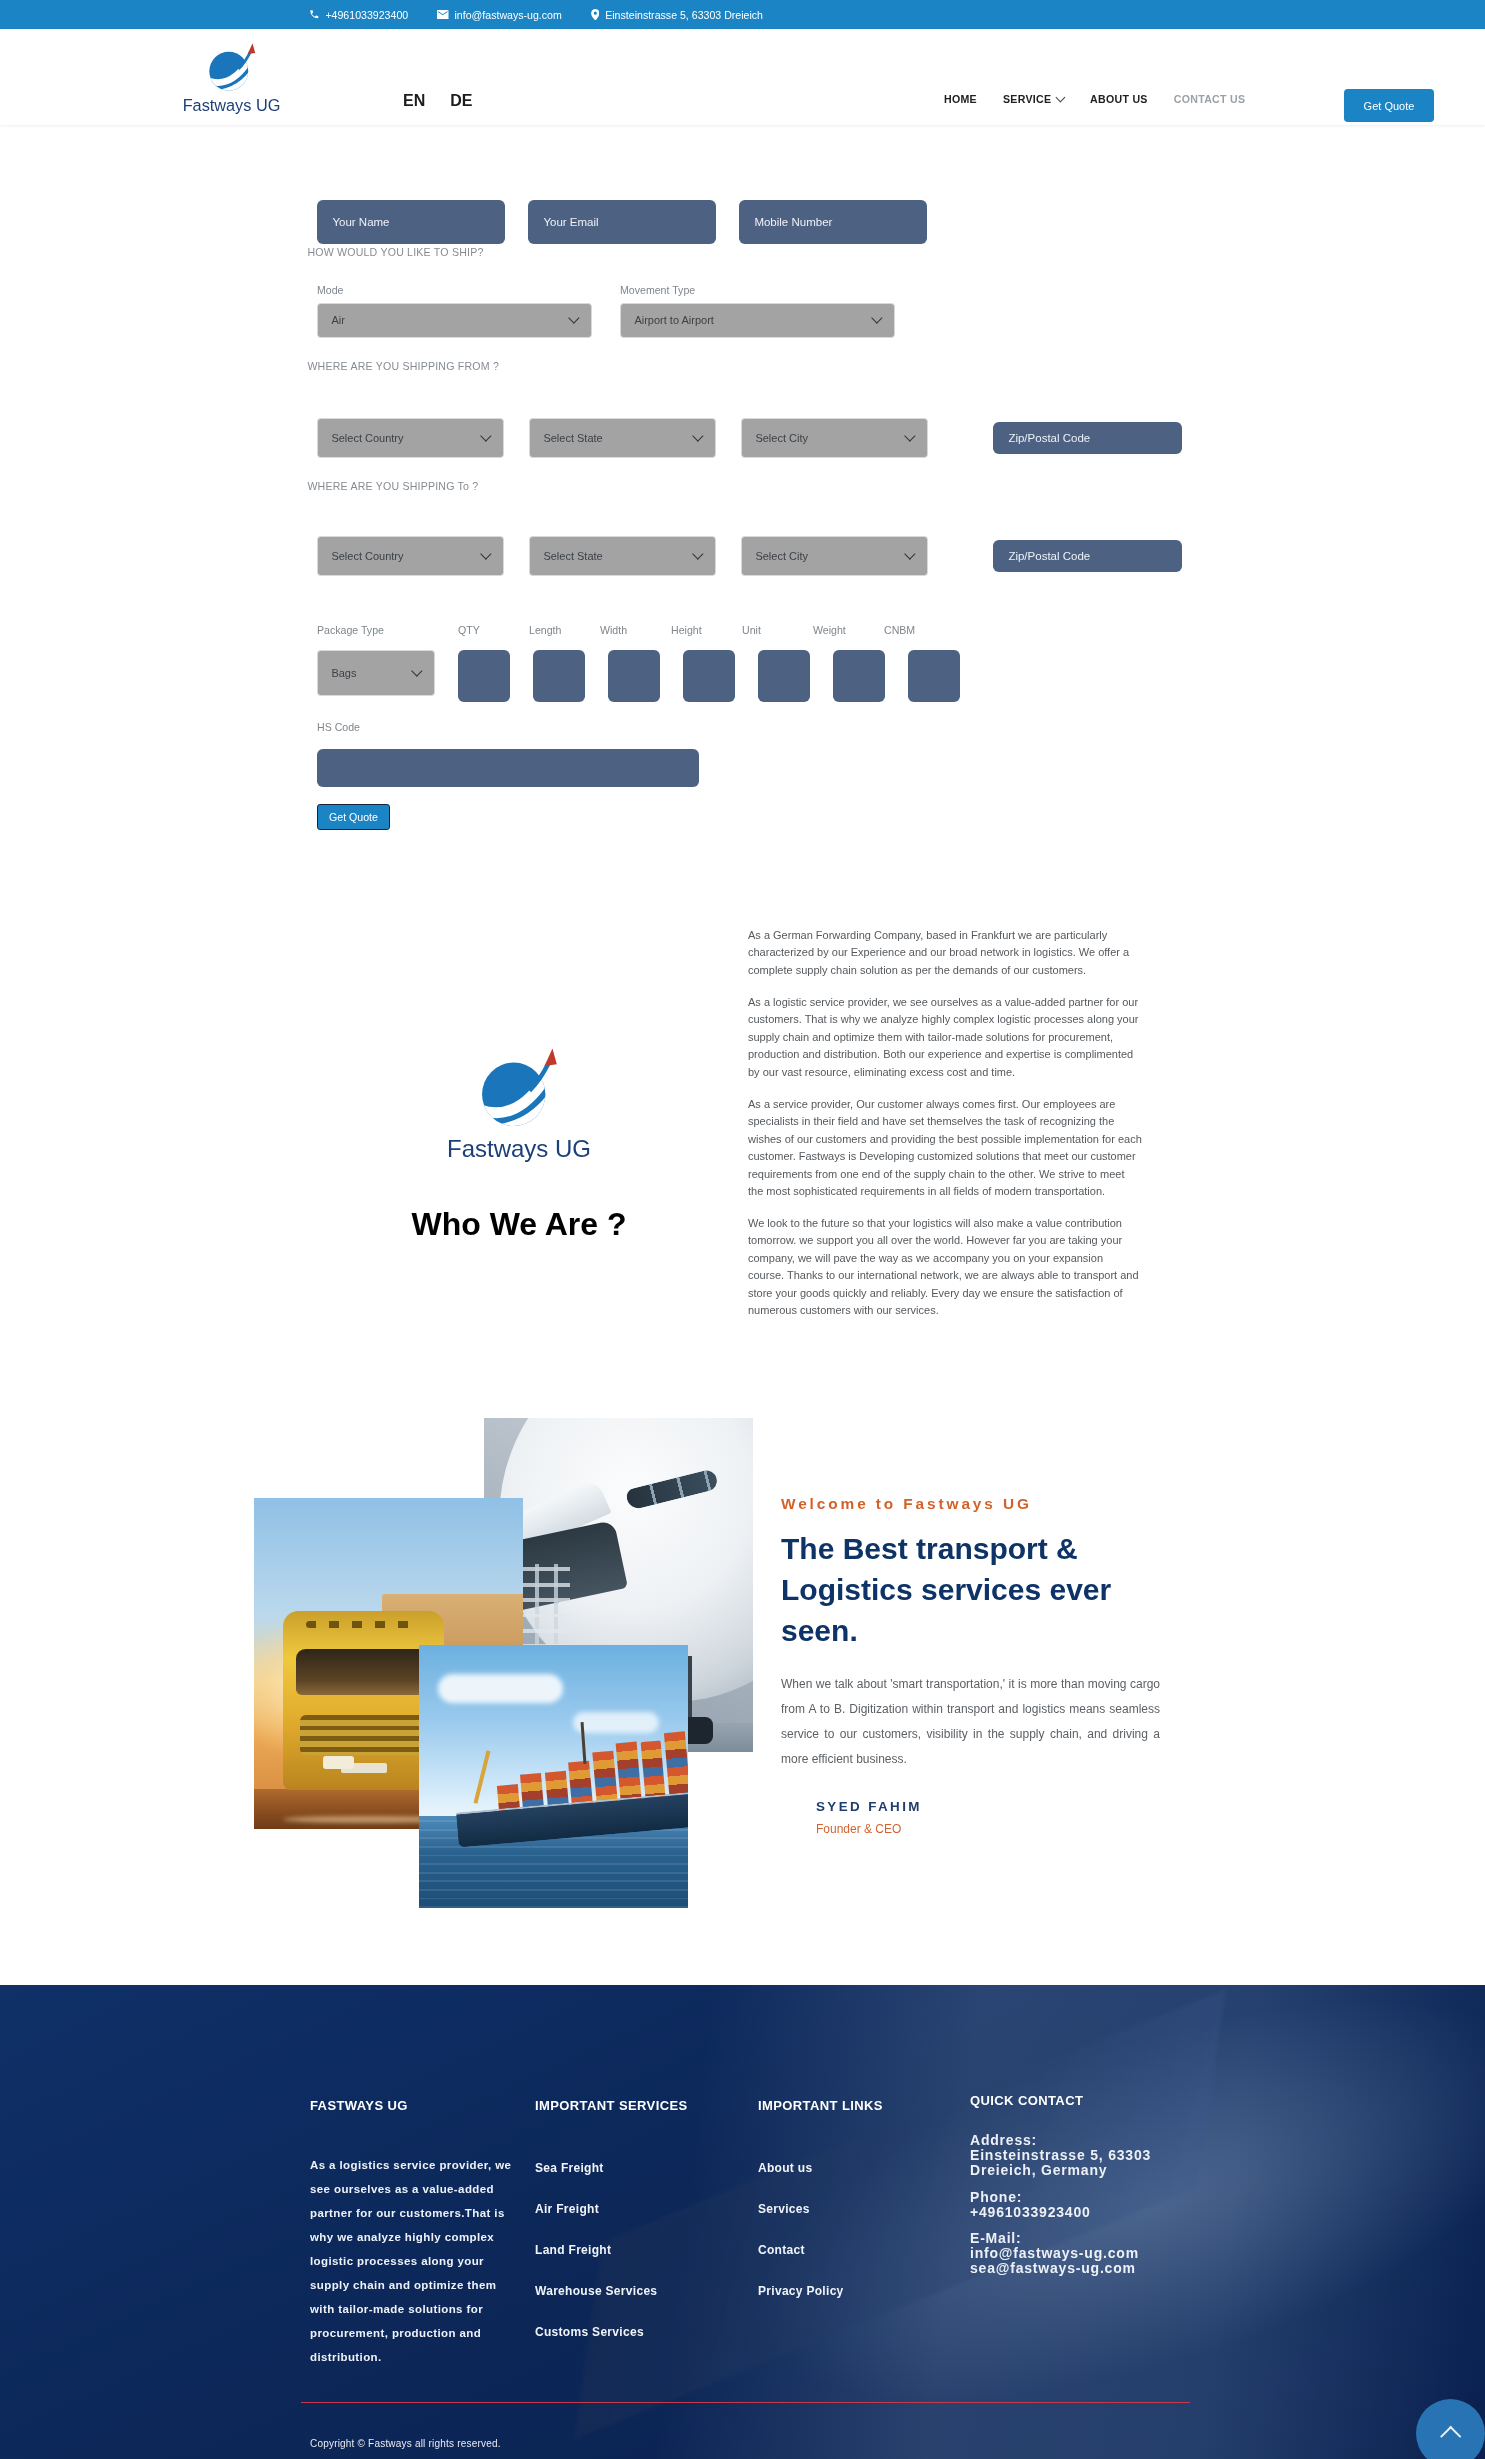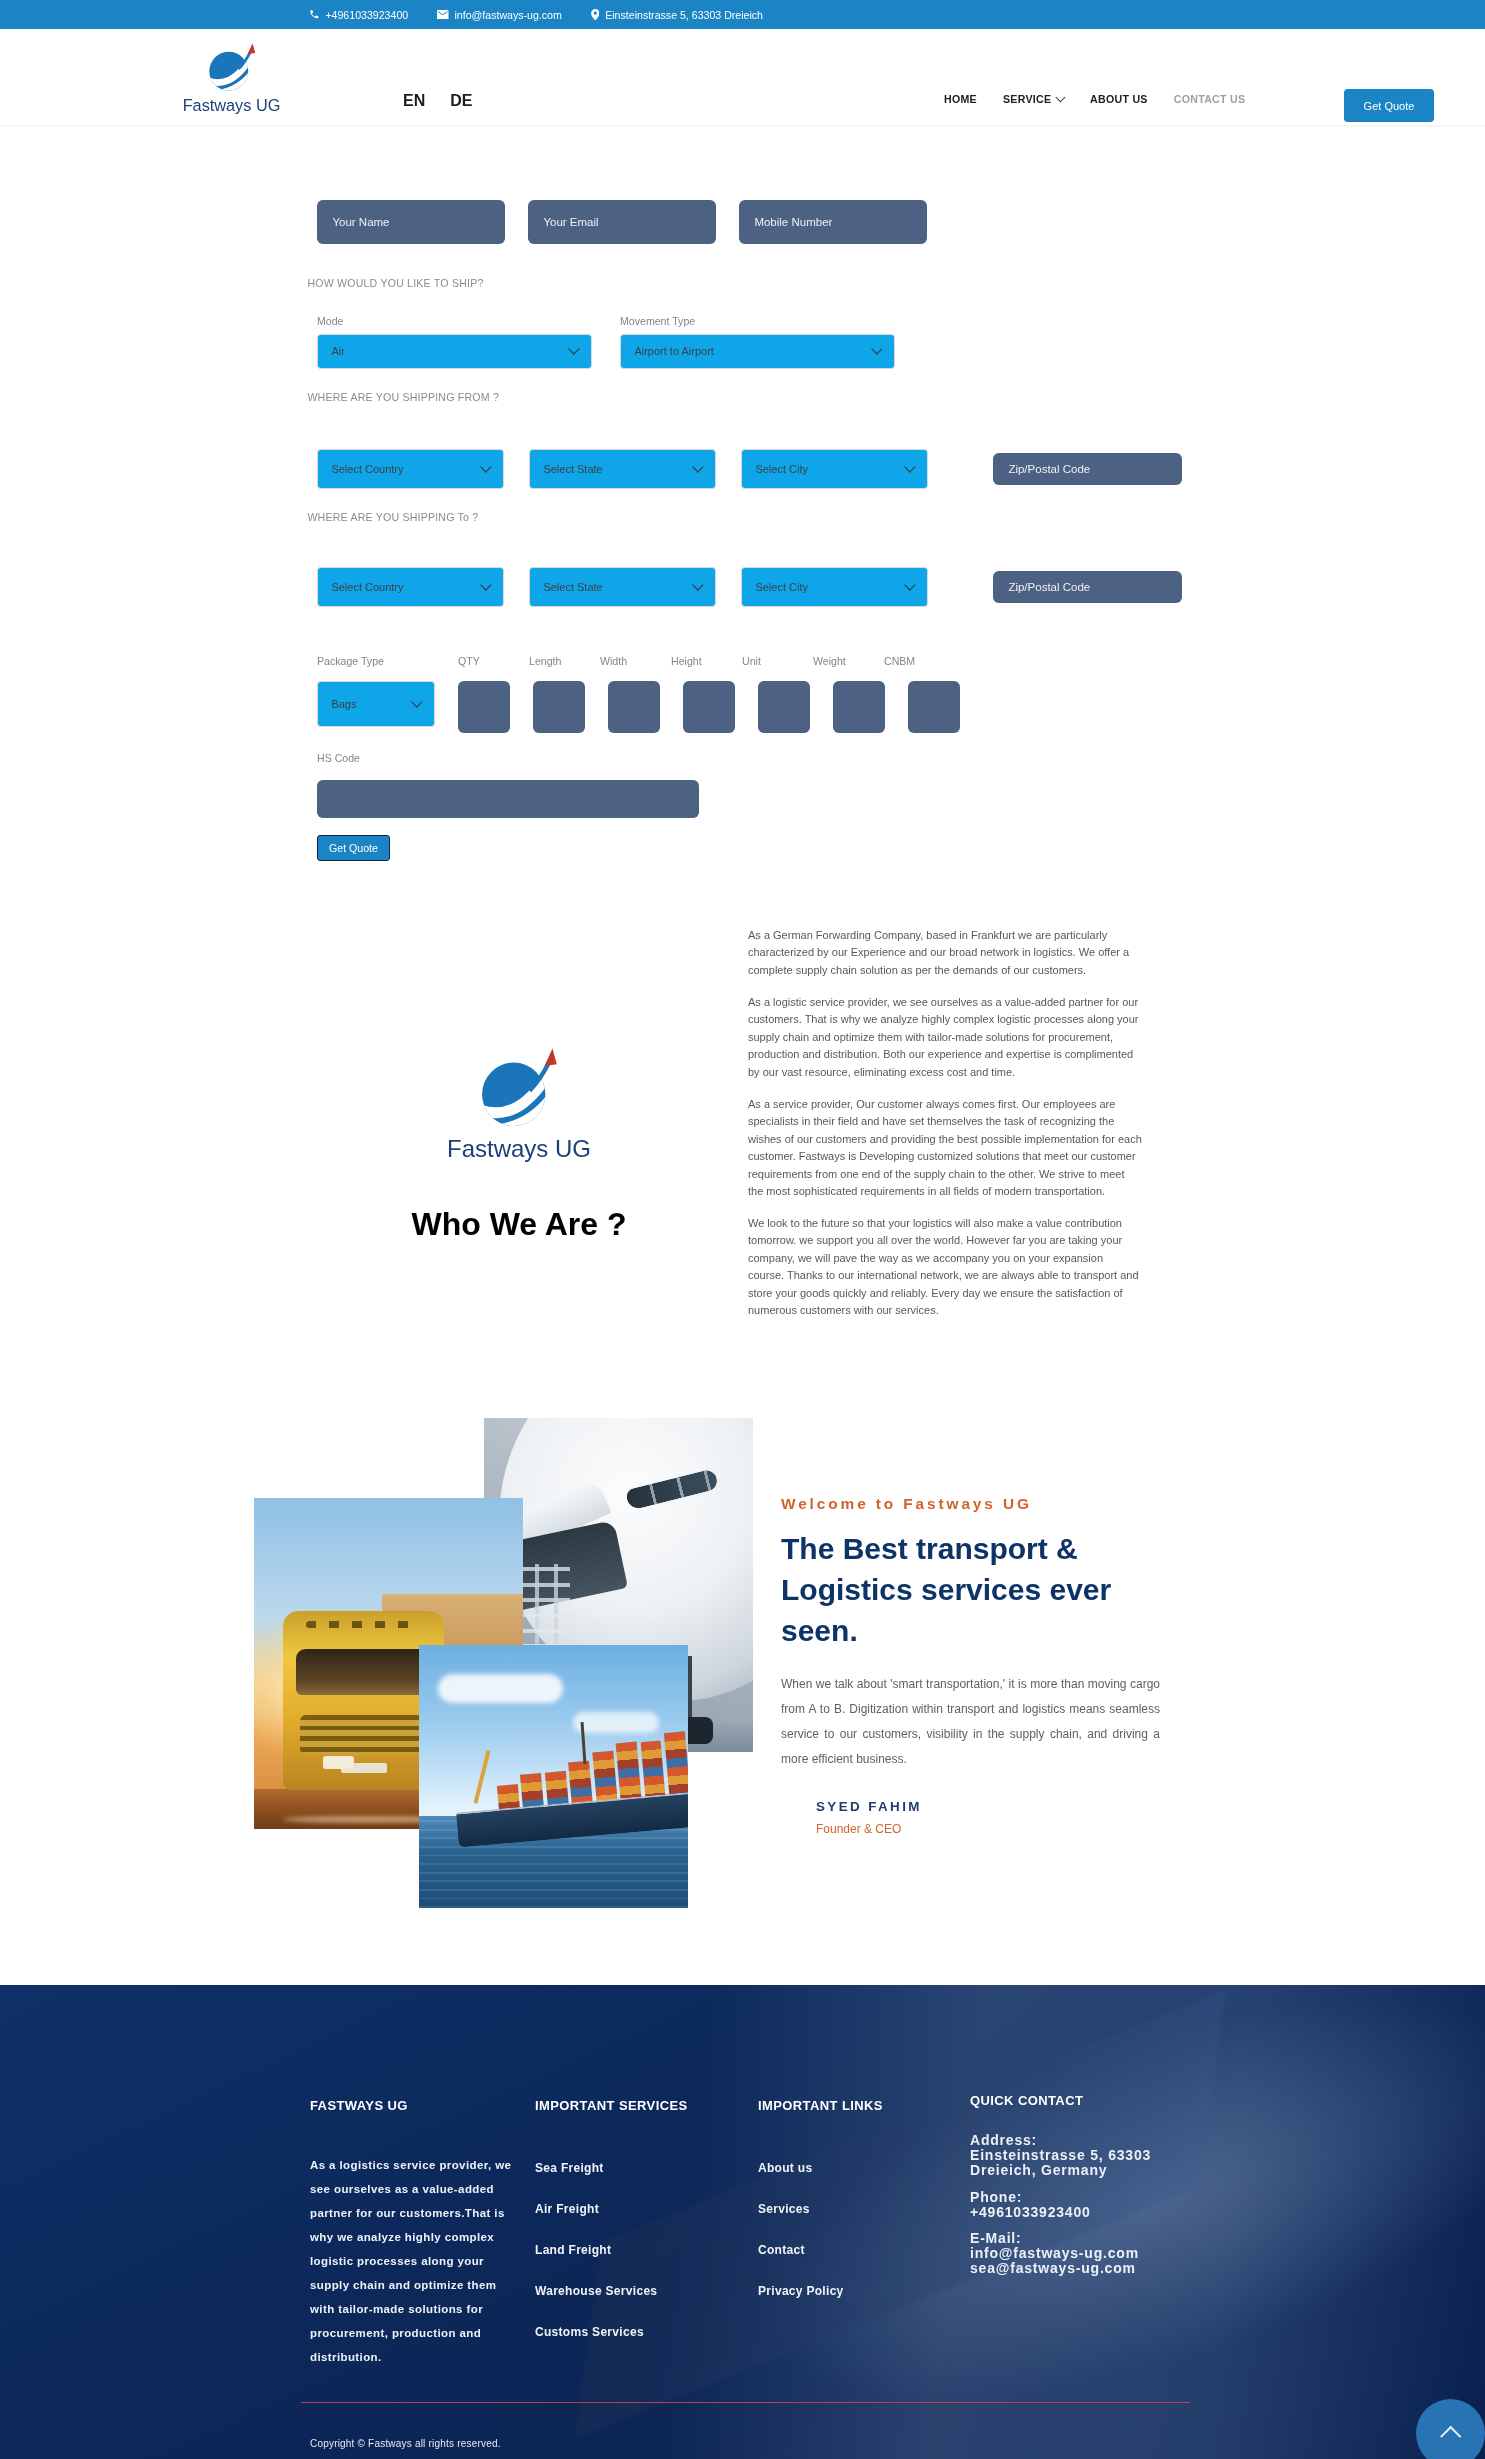--- a/index.html
+++ b/index.html
@@ -33,27 +33,27 @@
 
   
   .quote{position:absolute;left:317px;top:125px;width:865px;}
   .dark-input{background:#4d6183;border:none;border-radius:5.8px;color:#fff;font-size:11.5px;
               padding:0 15.4px;box-sizing:border-box;font-family:inherit;}
   .dark-input::placeholder{color:#eef2f7;opacity:1;}
   .q-row1{display:flex;gap:23px;margin-top:75px;}
   .q-row1 .dark-input{width:188px;height:44px;}
   .sec-label{font-size:10.6px;color:#868c92;margin-left:-9.6px;letter-spacing:0.2px;}
   .lbl{font-size:10.6px;color:#7f868c;}
-  .mt18{margin-top:33px;} .mt27{margin-top:26px;} .mt7{margin-top:6.7px;} .mt23{margin-top:22px;}
+  .mt18{margin-top:2px;} .mt27{margin-top:26px;} .mt7{margin-top:6.7px;} .mt23{margin-top:22px;}
   .mt48{margin-top:46px;} .mt46{margin-top:44px;} .mt50{margin-top:48px;} .mt15{margin-top:14.4px;}
   .mt20{margin-top:19px;} .mt17{margin-top:16.3px;}
   .pair-labels{display:flex;}
   .pair-labels .lbl:first-child{width:303px;}
   .pair-row{display:flex;gap:28px;}
-  .sel{background:#0ea5e9;border:1px solid #d7dadd;border-radius:3.8px;display:flex;align-items:center;
+  .sel{background:#a3a3a3;border:1px solid #d7dadd;border-radius:3.8px;display:flex;align-items:center;
        justify-content:space-between;padding:0 13.4px;font-size:11px;color:#3c4146;
        box-sizing:border-box;cursor:pointer;}
   .chev{width:6.7px;height:6.7px;border-right:1.5px solid #333;border-bottom:1.5px solid #333;
         transform:rotate(45deg);margin-top:-3.8px;flex:none;}
   .sel.w286{width:275px;height:35px;}
   .geo-row{display:flex;gap:25px;align-items:center;}
   .sel.geo{width:188px;height:40px;}
   .zip{width:190px;height:32px;margin-left:40px;}
   .pkg-labels{display:flex;gap:23px;}
   .pkg-labels .lbl:first-child{width:118px;}

